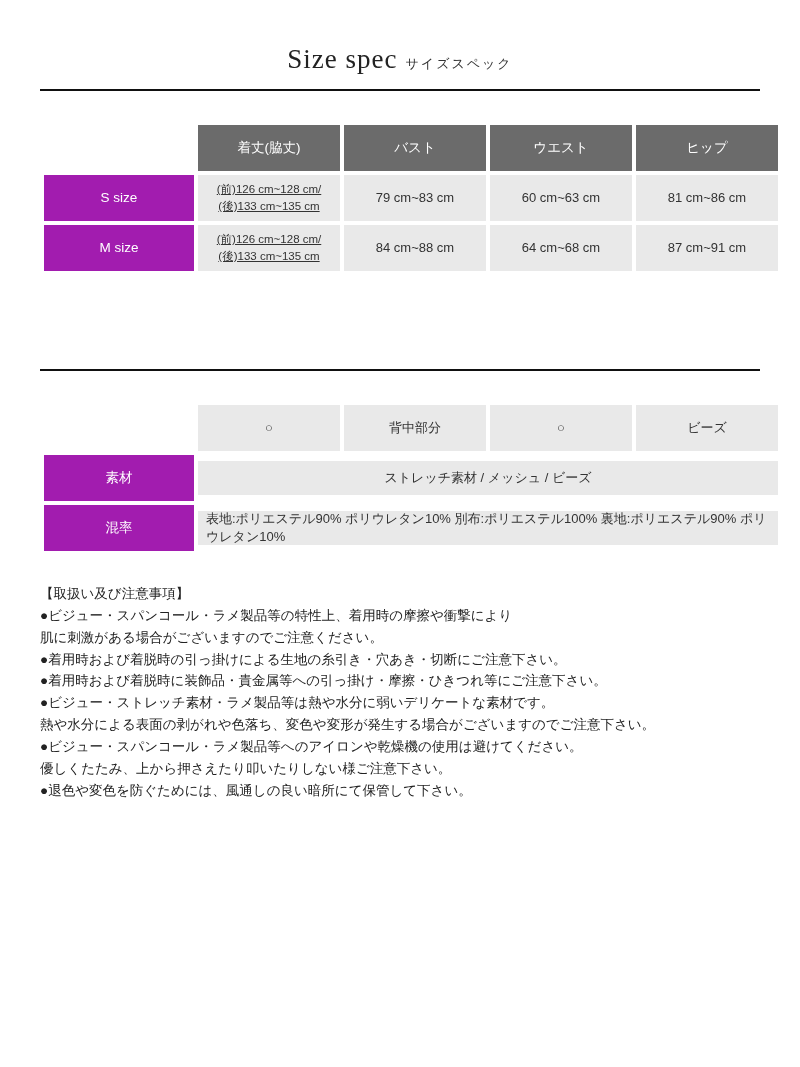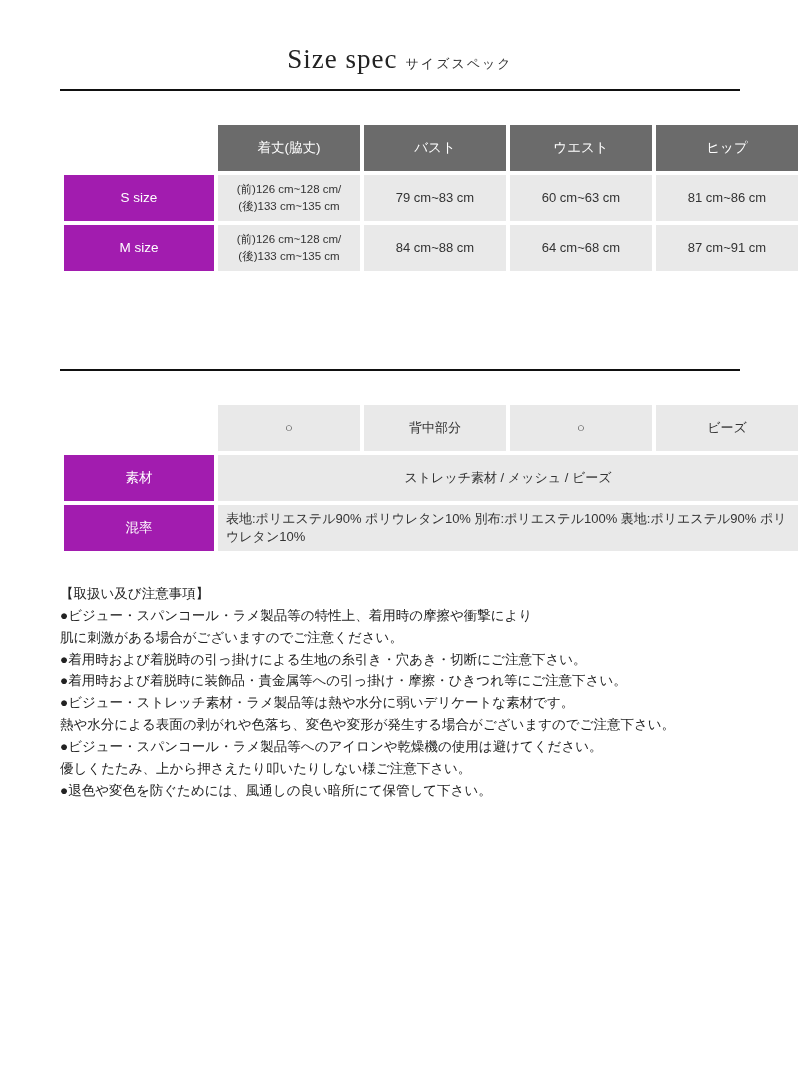--- a/index.html
+++ b/index.html
@@ -12,21 +12,21 @@
     height: 1067px;
     font-family: "Liberation Sans", sans-serif;
     color: #333333;
     position: relative;
     overflow: hidden;
   }
   .page {
     width: 800px;
     height: 1067px;
     box-sizing: border-box;
-    padding: 0 60px;
+    padding: 0 40px;
   }
 
   
   .section-head {
     text-align: center;
     padding-top: 44px;
   }
   .section-head .en {
     font-family: "Liberation Serif", serif;
     font-size: 27px;
@@ -81,37 +81,38 @@
   .val {
     background: #e9e9e9;
     color: #333333;
   }
   .blank {
     background: transparent;
   }
   .small {
     font-size: 11.5px;
     line-height: 1.45;
+    text-decoration: underline;
   }
   .tiny {
     font-size: 10px;
     line-height: 1.4;
     letter-spacing: 0;
   }
 
   .sizespec-wrap { margin-top: 30px; }
   .detail-wrap { margin-top: 30px; }
 
   .spacer-lg { height: 80px; }
 
   
   .wide-val {
     background: #e9e9e9;
     color: #333;
-    height: 46px;
+    height: 34px;
     display: flex;
     align-items: center;
     justify-content: center;
     font-size: 13px;
     box-sizing: border-box;
     padding: 2px 8px;
   }
 
   
   .notes {

